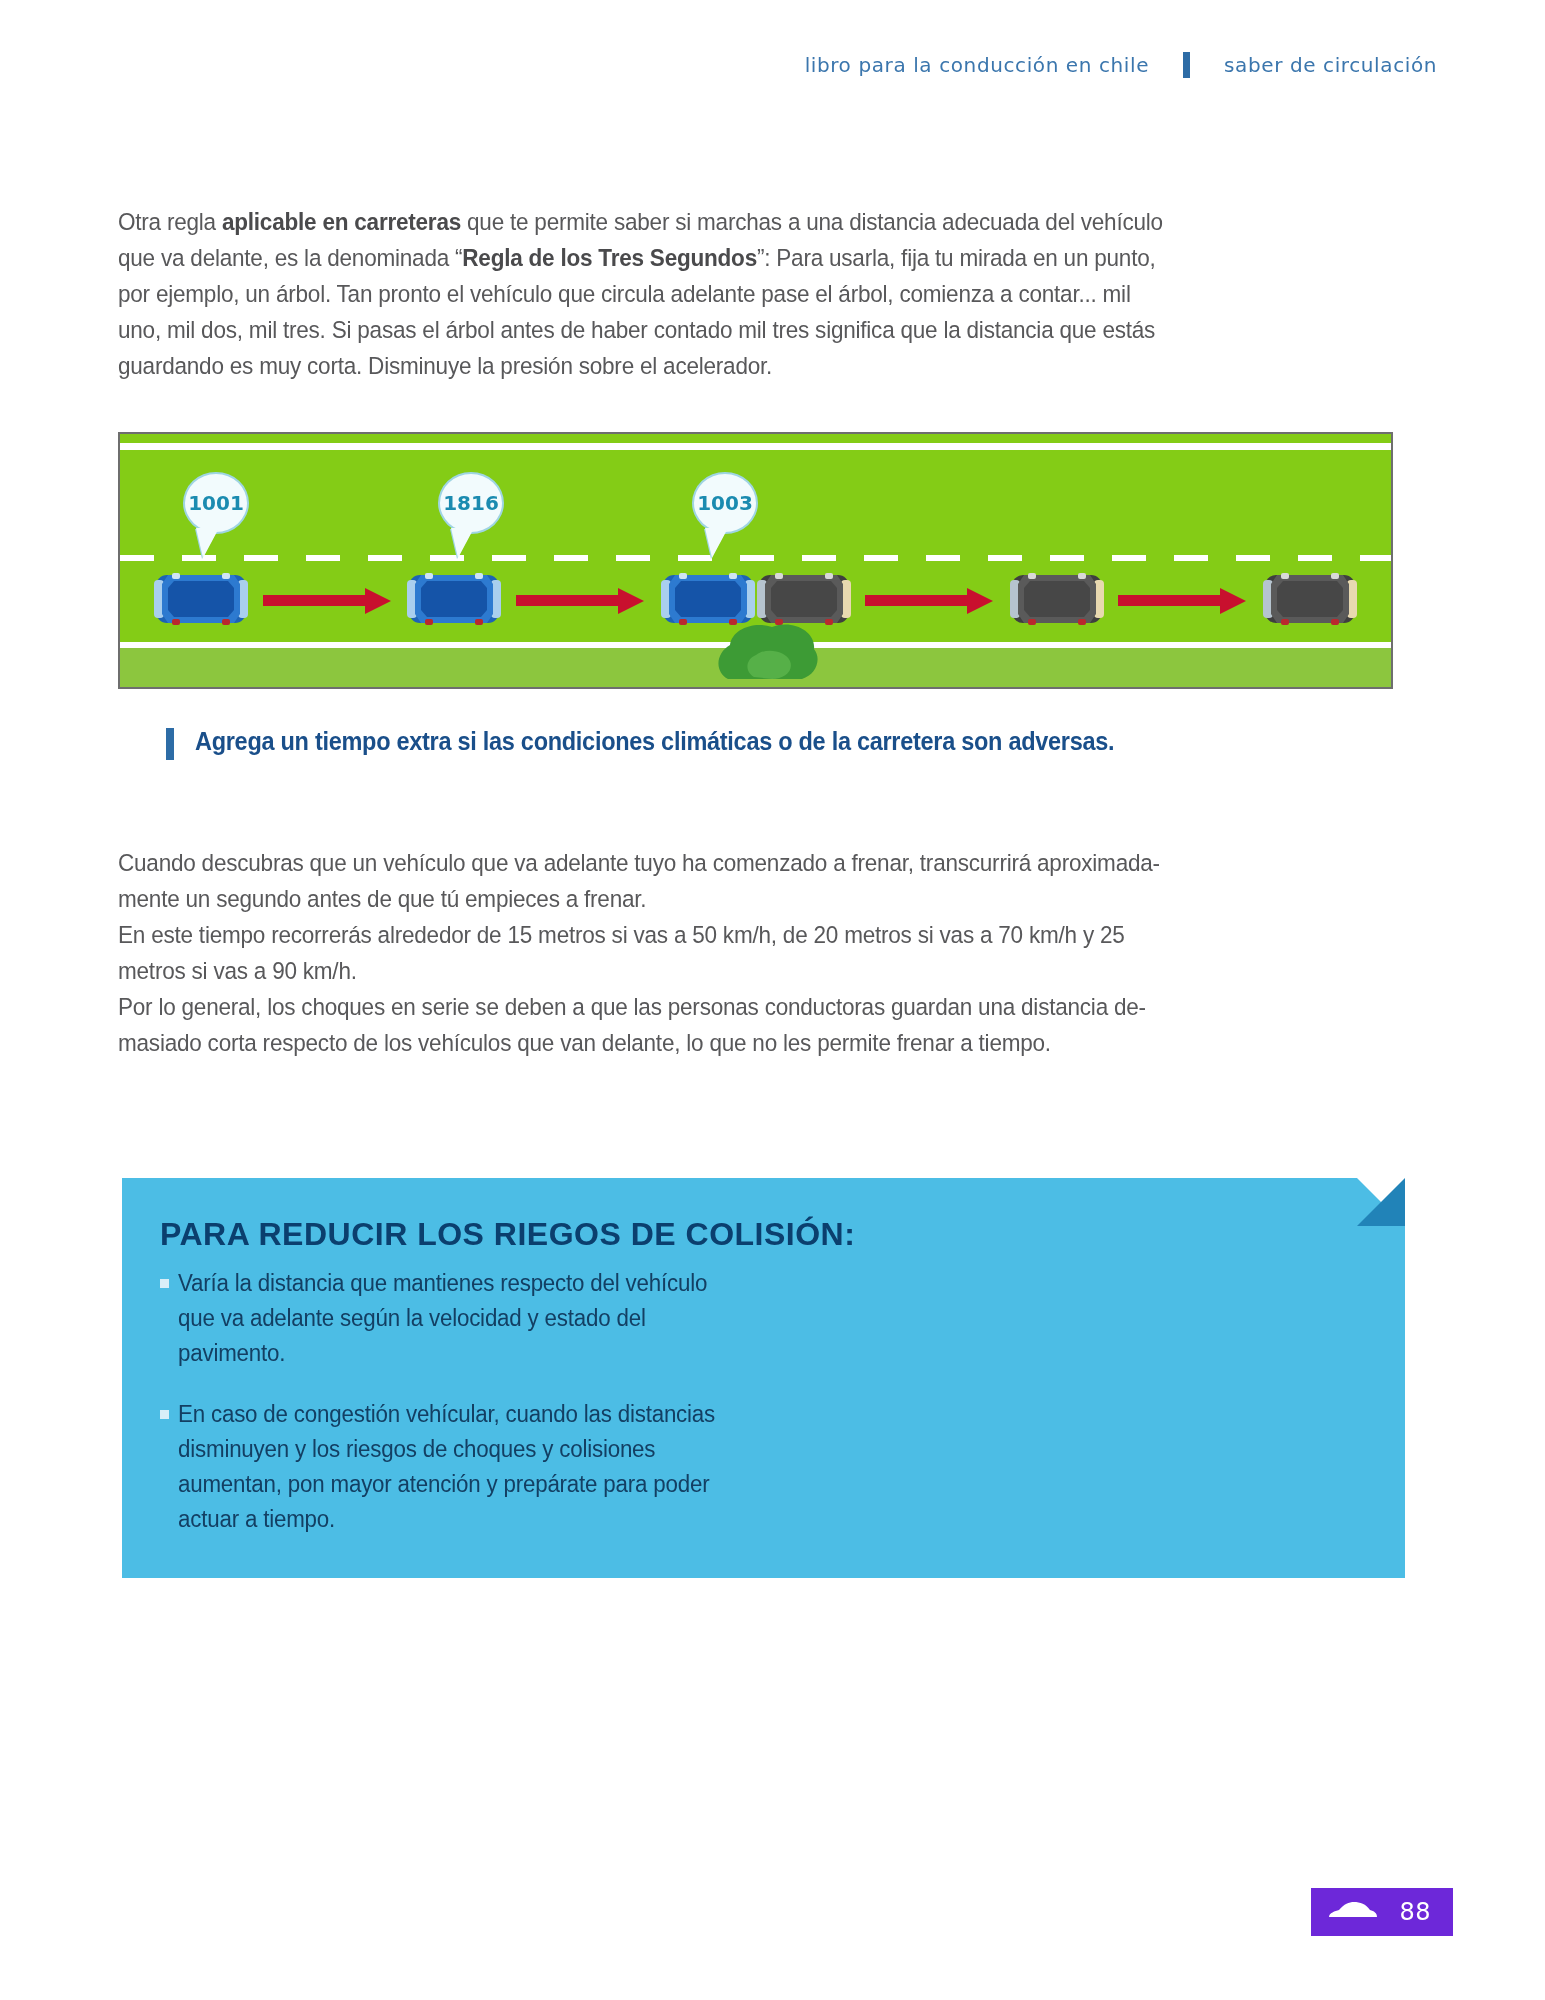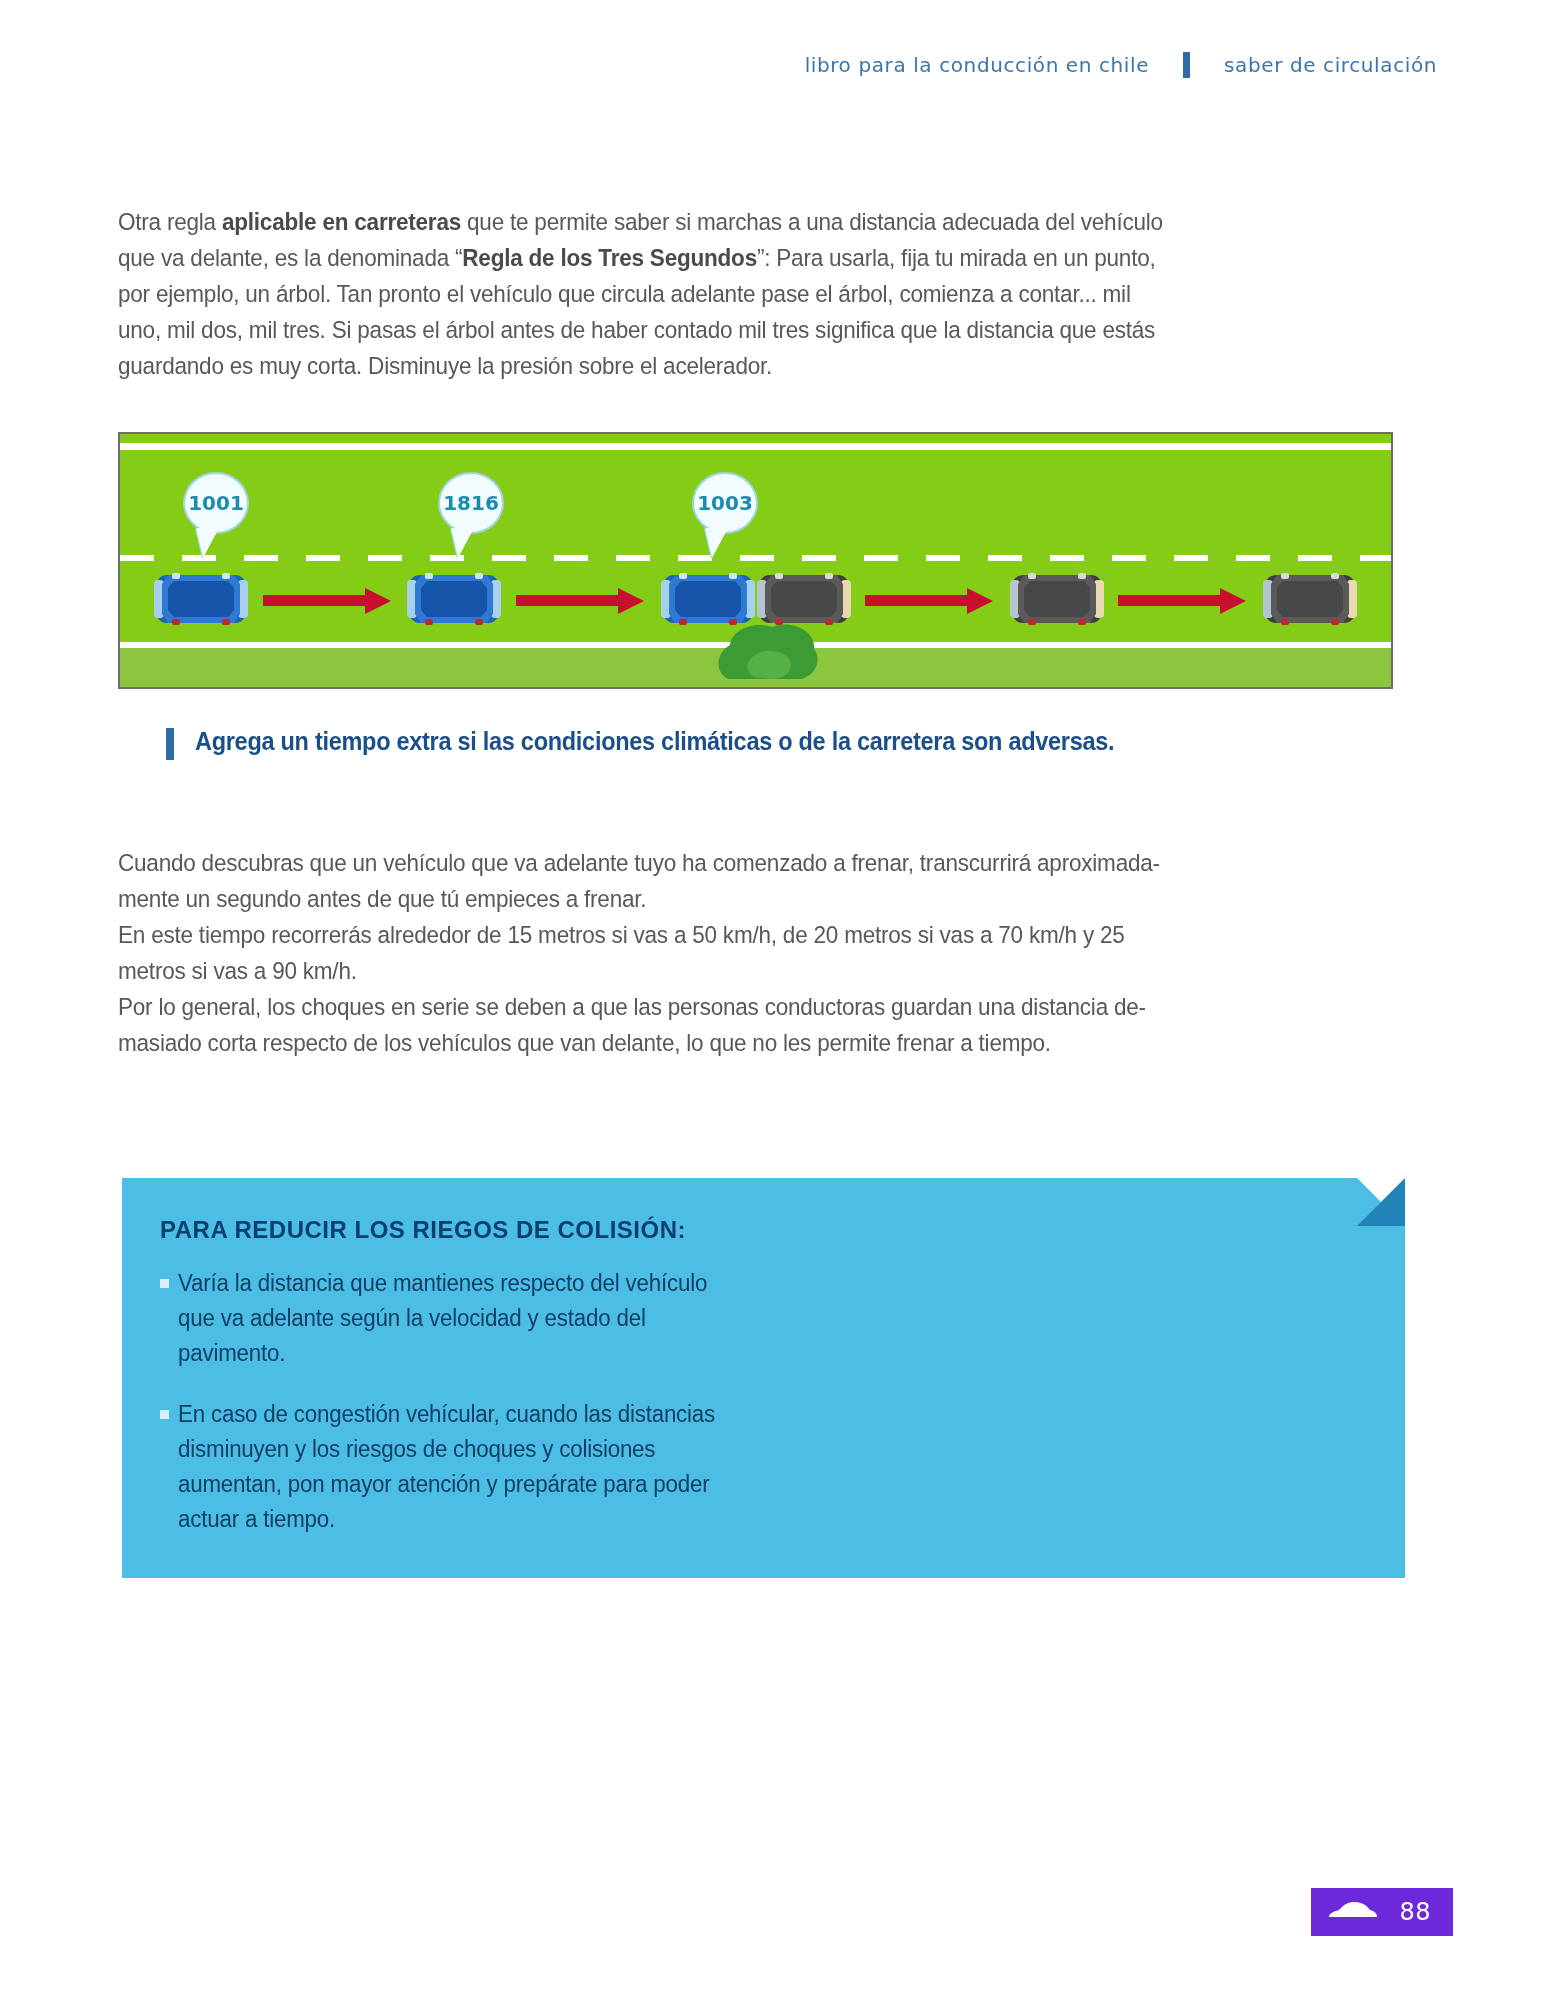--- a/index.html
+++ b/index.html
@@ -241,21 +241,21 @@
     top: 0;
     width: 0; height: 0;
     border-bottom: 48px solid #2183b8;
     border-left: 48px solid transparent;
   }
   .info-title {
     position: absolute;
     left: 38px;
     top: 38px;
     font-family: "Liberation Sans", sans-serif;
-    font-size: 24px;
+    font-size: 32px;
     font-weight: 700;
     color: #0b3f6e;
     letter-spacing: 0.5px;
   }
   .info-cols {
     position: absolute;
     left: 38px;
     top: 88px;
     right: 36px;
     display: flex;

